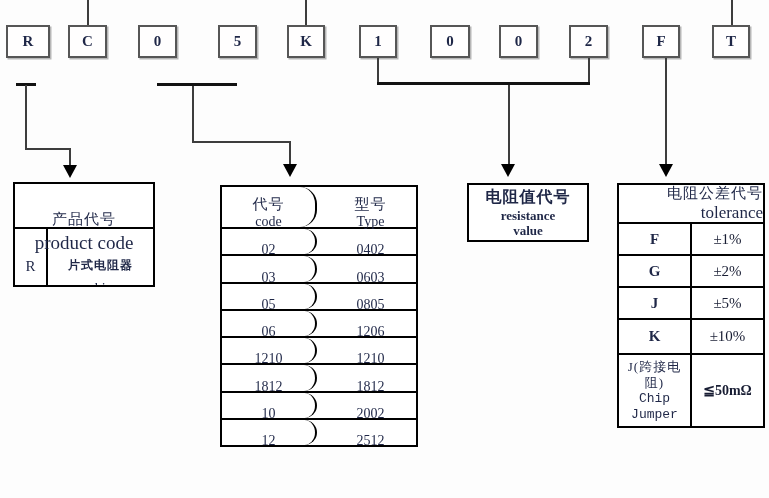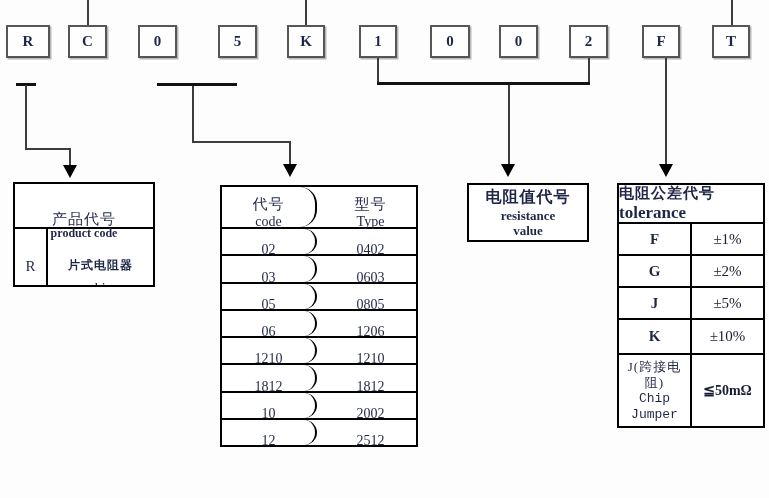--- a/index.html
+++ b/index.html
@@ -57,21 +57,21 @@
     font-weight:bold;
   }
   .resbox .l1 { font-size:16px; }
   .resbox .l2 { font-size:13px; line-height:15px; }
   
   .toltable {
     position:absolute; left:617px; top:183px; width:148px; height:245px;
     border:2px solid #000; box-sizing:border-box; background:#fff;
     display:flex; flex-direction:column;
   }
-  .tol-header { height:37px; display:flex; flex-direction:column; align-items:flex-start; justify-content:center; font-weight:bold; }
+  .tol-header { height:37px; display:flex; flex-direction:column; align-items:flex-end; justify-content:center; font-weight:normal; }
   .tol-header .hcn { font-size:15px; }
   .tol-header .hen { font-size:17px; }
   .tol-row { display:flex; border-top:2px solid #000; }
   .tol-c1 { width:73px; border-right:2px solid #000; box-sizing:border-box;
             display:flex; align-items:center; justify-content:center; font-size:15px; font-weight:bold; }
   .tol-c2 { flex:1; display:flex; align-items:center; justify-content:center; font-size:15px; color:#181d33; }
   .tol-jumper { flex:1; }
   .tol-jumper .tol-c1 { flex-direction:column; font-weight:normal; font-size:13px; line-height:16px; padding-top:4px; align-items:center; justify-content:flex-start; }
   .mono { font-family:"Liberation Mono","DejaVu Sans Mono",monospace; font-size:13px; }
   .jmp-val { font-weight:bold; font-size:14px; }
@@ -137,21 +137,21 @@
   <div class="ln" style="left:508px; top:85px; width:2px; height:81px;"></div>
   <div class="arrowhead" style="left:501px; top:164px;"></div>
 
   <div class="ln" style="left:665px; top:58px; width:2px; height:108px;"></div>
   <div class="arrowhead" style="left:659px; top:164px;"></div>
 
   <div class="prodtable">
     <div class="pt-hline"></div>
     <div class="pt-vline"></div>
     <div class="abs cn" style="left:0; width:100%; top:26px; font-size:15px;">产品代号</div>
-    <div class="abs" style="left:0; width:100%; top:42px; font-size:12px;font-weight:bold;">product code</div>
+    <div class="abs" style="left:0; width:100%; top:48px; font-size:19px;">product code</div>
     <div class="abs" style="left:0; width:31px; top:74px; font-size:15px;">R</div>
     <div class="abs cn" style="left:33px; right:0; top:73px; font-size:12px;font-weight:bold;">片式电阻器</div>
     <div class="abs" style="left:33px; right:0; top:97px; font-size:14px;">chip</div>
   </div>
 
   <div class="sizetable">
     <div class="st-header">
       <div class="st-hcell st-c1">
         <span class="st-hcn cn">代号</span>
         <span class="st-hen">code</span>

